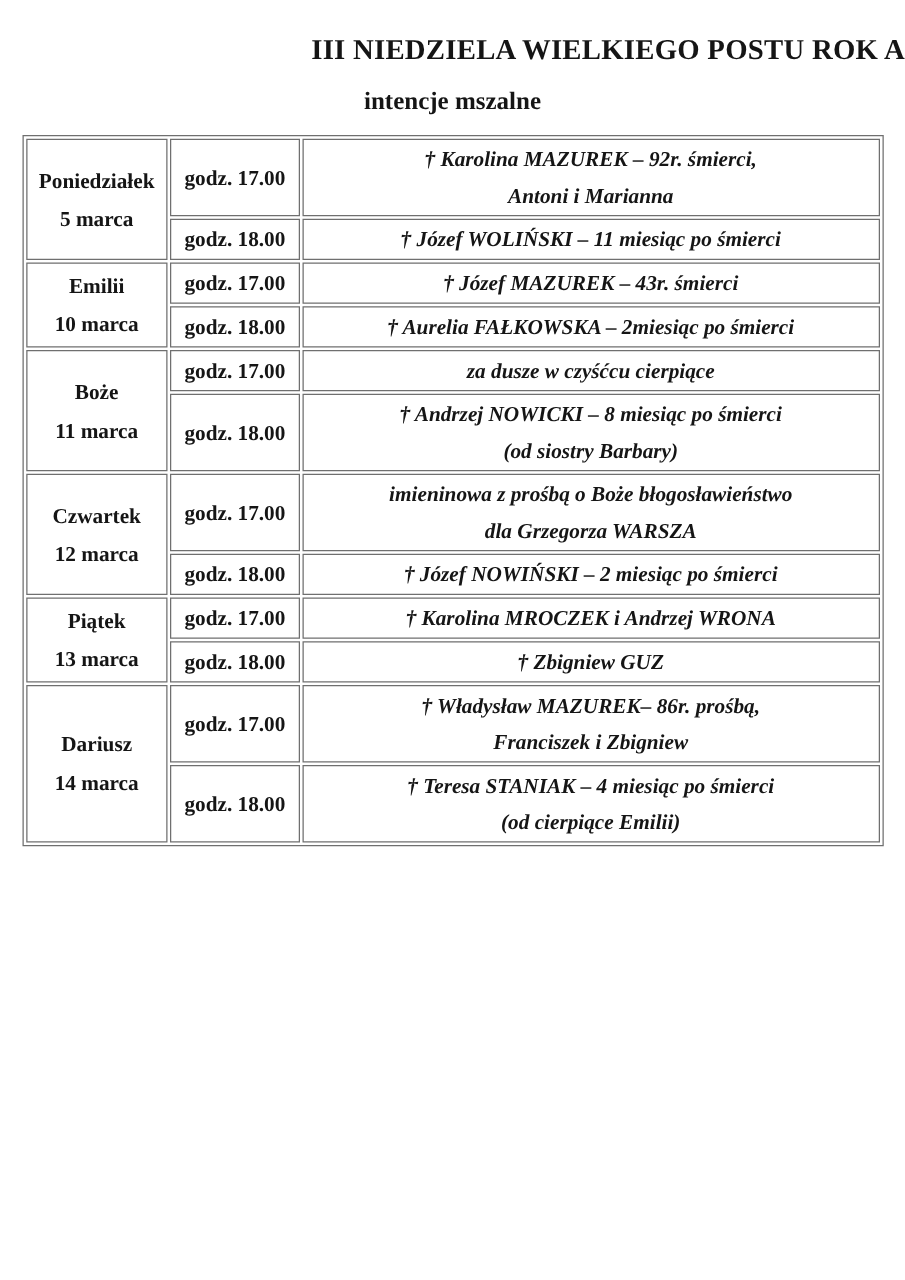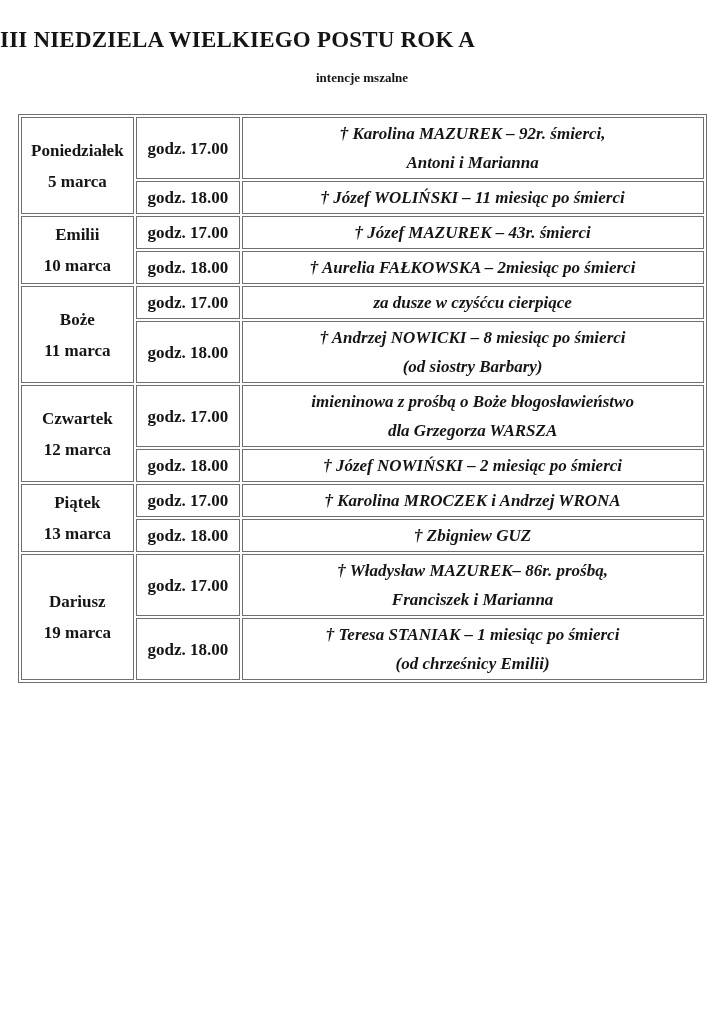--- a/index.html
+++ b/index.html
@@ -8,36 +8,36 @@
     background: #ffffff;
   }
   body {
     width: 724px;
     height: 1024px;
     font-family: "Liberation Serif", "DejaVu Serif", serif;
     color: #151515;
     overflow: hidden;
   }
   .doc-title {
-    text-align: left;
+    text-align: right;
     font-size: 23px;
     font-weight: bold;
     margin: 27px 0 0 0;
     letter-spacing: 0.2px;
   }
   .doc-subtitle {
     text-align: center;
-    font-size: 13px;
+    font-size: 20px;
     font-weight: bold;
     margin: 17px 0 0 0;
   }
   table.schedule {
     border-collapse: separate;
     border-spacing: 2px;
-    margin: 28px auto 0 auto;
+    margin: 15px auto 0 auto;
     width: 689px;
     border: 1px solid #6f6f6f;
     table-layout: fixed;
   }
   td {
     border: 1px solid #6f6f6f;
     font-weight: bold;
     font-size: 17px;
     line-height: 29px;
     text-align: center;
@@ -150,29 +150,29 @@
     <tr>
       <td class="time-cell">godz. 18.00</td>
       <td class="intention-cell">
         <div>† Zbigniew GUZ</div>
       </td>
     </tr>
 
     <tr>
       <td class="day-cell" rowspan="2">
         <div>Dariusz</div>
-        <div>19 marca</div>
+        <div>14 marca</div>
       </td>
       <td class="time-cell">godz. 17.00</td>
       <td class="intention-cell">
         <div>† Władysław MAZUREK– 86r. prośbą,</div>
-        <div>Franciszek i Marianna</div>
+        <div>Franciszek i Zbigniew</div>
       </td>
     </tr>
     <tr>
       <td class="time-cell">godz. 18.00</td>
       <td class="intention-cell">
-        <div>† Teresa STANIAK – 1 miesiąc po śmierci</div>
-        <div>(od chrześnicy Emilii)</div>
+        <div>† Teresa STANIAK – 4 miesiąc po śmierci</div>
+        <div>(od cierpiące Emilii)</div>
       </td>
     </tr>
   </tbody>
 </table>
 
 </body></html>

